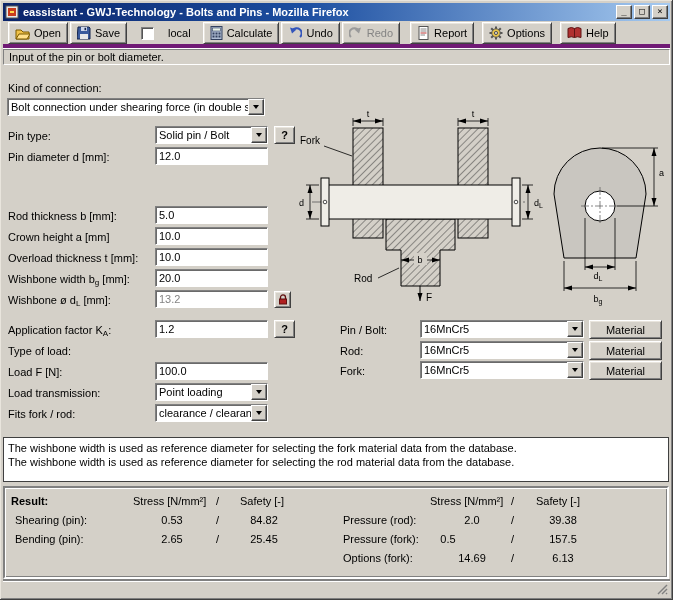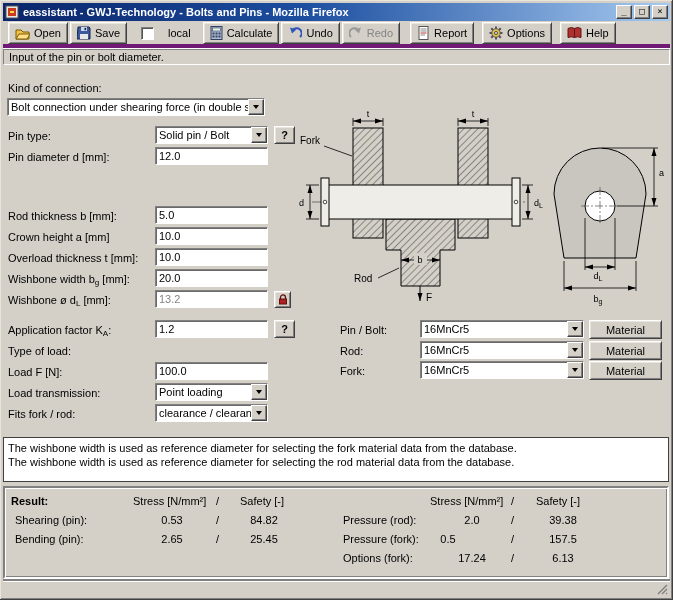--- a/index.html
+++ b/index.html
@@ -355,21 +355,21 @@
     <span class="r" style="left:10px;top:45px">Bending (pin):</span>
     <span class="r num" style="left:138px;top:45px;width:58px">2.65</span>
     <span class="r" style="left:211px;top:45px">/</span>
     <span class="r num" style="left:228px;top:45px;width:62px">25.45</span>
     <span class="r" style="left:338px;top:45px">Pressure (fork):</span>
     <span class="r num" style="left:414px;top:45px;width:58px">0.5</span>
     <span class="r" style="left:506px;top:45px">/</span>
     <span class="r num" style="left:524px;top:45px;width:68px">157.5</span>
 
     <span class="r" style="left:338px;top:64px">Options (fork):</span>
-    <span class="r num" style="left:438px;top:64px;width:58px">17.24</span>
+    <span class="r num" style="left:438px;top:64px;width:58px">14.69</span>
     <span class="r" style="left:506px;top:64px">/</span>
     <span class="r num" style="left:524px;top:64px;width:68px">6.13</span>
   </div>
 
   <div class="statusbar">
     <svg class="abs" style="right:2px;bottom:2px" width="12" height="12">
       <g stroke="#808080" stroke-width="1.5">
           <line x1="11" y1="2" x2="2" y2="11"></line>
           <line x1="11" y1="6" x2="6" y2="11"></line>
           <line x1="11" y1="10" x2="10" y2="11"></line>

